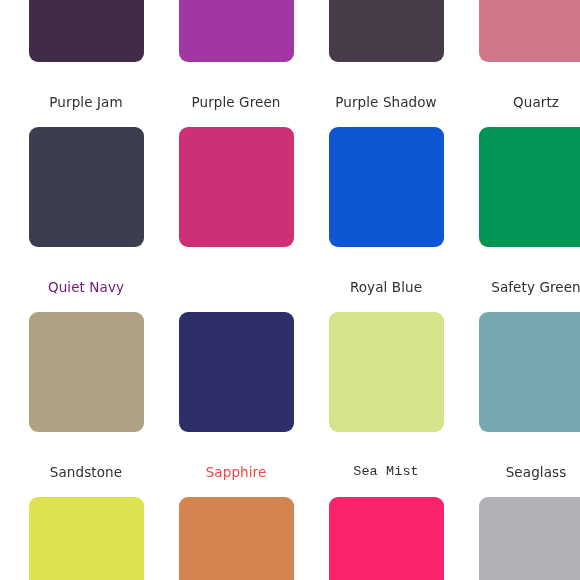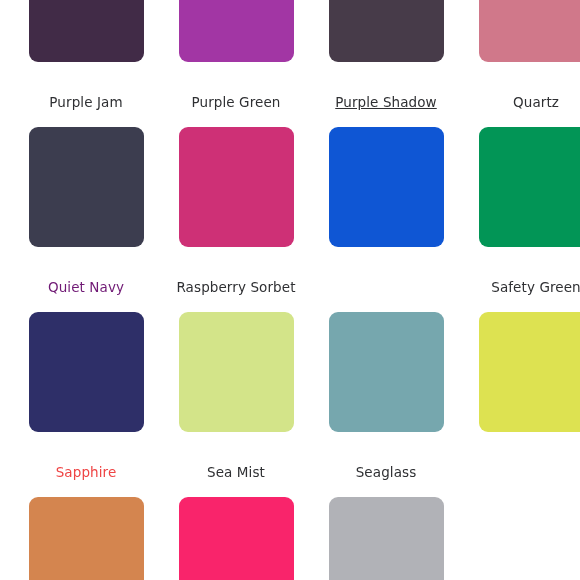--- a/index.html
+++ b/index.html
@@ -71,48 +71,52 @@
       <div class="swatch-cell">
         <div class="swatch-chip" style="background-color: rgb(65, 43, 71);"></div>
         <div class="swatch-label" style="color: rgb(47, 48, 51);">Purple Jam</div>
       </div>
       <div class="swatch-cell">
         <div class="swatch-chip" style="background-color: rgb(162, 54, 164);"></div>
         <div class="swatch-label" style="color: rgb(47, 48, 51);">Purple Green</div>
       </div>
       <div class="swatch-cell">
         <div class="swatch-chip" style="background-color: rgb(71, 59, 73);"></div>
-        <div class="swatch-label" style="color: rgb(47, 48, 51); text-decoration: underline;">Purple Shadow</div>
+        <div class="swatch-label" style="color: rgb(47, 48, 51);">Purple Shadow</div>
       </div>
       <div class="swatch-cell">
         <div class="swatch-chip" style="background-color: rgb(208, 120, 138);"></div>
         <div class="swatch-label" style="color: rgb(47, 48, 51);">Quartz</div>
       </div>
       <div class="swatch-cell">
         <div class="swatch-chip" style="background-color: rgb(60, 61, 79);"></div>
         <div class="swatch-label" style="color: #701a75;">Quiet Navy</div>
       </div>
       <div class="swatch-cell">
         <div class="swatch-chip" style="background-color: rgb(206, 48, 118);"></div>
-        <div class="swatch-label" style="color: rgb(47, 48, 51);">Raspberry Sorbet</div>
       </div>
       <div class="swatch-cell">
         <div class="swatch-chip" style="background-color: rgb(15, 86, 212);"></div>
+        <div class="swatch-label" style="color: rgb(47, 48, 51);">Royal Blue</div>
       </div>
       <div class="swatch-cell">
         <div class="swatch-chip" style="background-color: rgb(2, 149, 86);"></div>
         <div class="swatch-label" style="color: rgb(47, 48, 51);">Safety Green</div>
+      </div>
+      <div class="swatch-cell">
+        <div class="swatch-chip" style="background-color: rgb(175, 161, 131);"></div>
+        <div class="swatch-label" style="color: rgb(47, 48, 51);">Sandstone</div>
       </div>
       <div class="swatch-cell">
         <div class="swatch-chip" style="background-color: rgb(46, 47, 104);"></div>
         <div class="swatch-label" style="color: #ef4444;">Sapphire</div>
       </div>
       <div class="swatch-cell">
         <div class="swatch-chip" style="background-color: rgb(211, 228, 137);"></div>
-        <div class="swatch-label" style="color: rgb(47, 48, 51);">Sea Mist</div>
+        <div class="swatch-label" style="color: rgb(47, 48, 51); font-family: Liberation Mono, monospace;">Sea Mist</div>
       </div>
       <div class="swatch-cell">
         <div class="swatch-chip" style="background-color: rgb(118, 167, 174);"></div>
         <div class="swatch-label" style="color: rgb(47, 48, 51);">Seaglass</div>
       </div>
       <div class="swatch-cell">
         <div class="swatch-chip" style="background-color: rgb(221, 226, 81);"></div>
         <div class="swatch-label" style="color: rgb(47, 48, 51);"></div>
       </div>
       <div class="swatch-cell">

